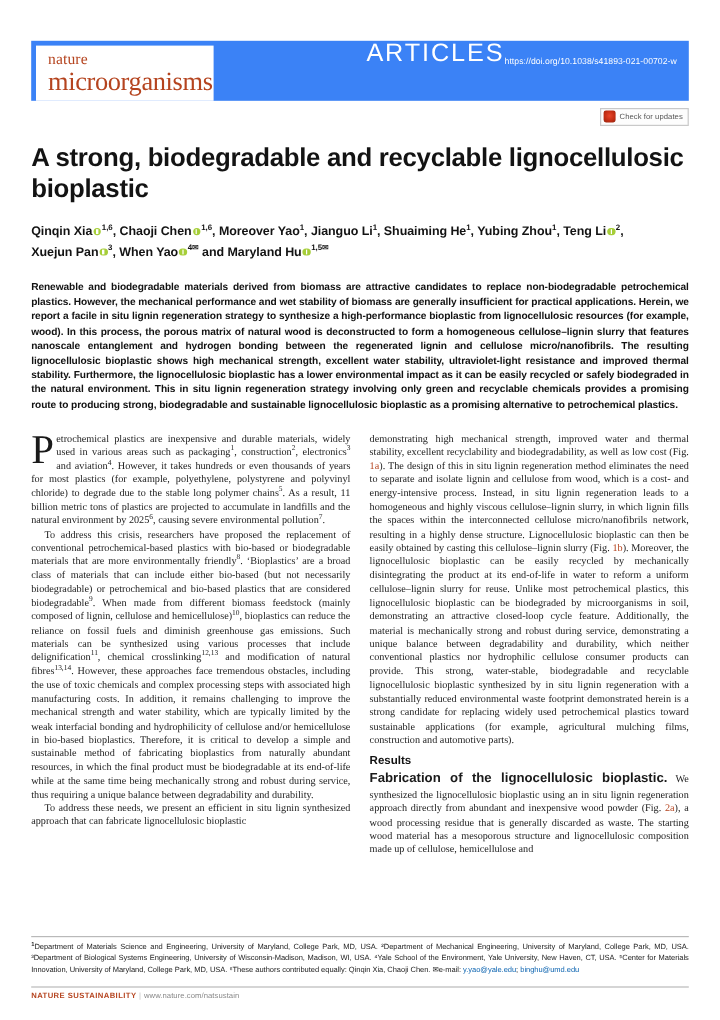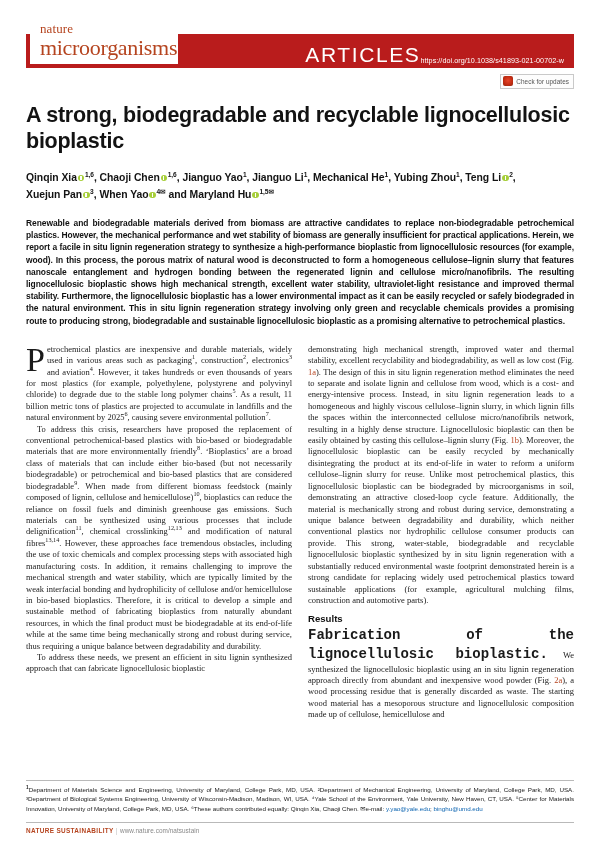--- a/index.html
+++ b/index.html
@@ -20,24 +20,24 @@
     position: absolute;
     left: 0; top: 0;
     width: 600px;
     height: 850px;
     padding: 34px 26px 0 26px;
   }
 
   
   .masthead {
     position: relative;
-    height: 34px;
-    background: #b91c1c;
-    display: flex;
-    align-items: flex-end;
+    height: 50px;
+    background: #3b82f6;
+    display: flex;
+    align-items: flex-start;
     justify-content: space-between;
   }
   .logo-box {
     background: #ffffff;
     margin: 4px 0 4px 4px;
     padding: 4px 10px 5px 10px;
     width: 148px;
     display: flex;
     flex-direction: column;
     justify-content: center;
@@ -197,23 +197,23 @@
   .figlink { color: #b5441f; }
   h2.section {
     font-family: "Liberation Sans", sans-serif;
     font-size: 9.6px;
     font-weight: bold;
     margin: 7px 0 1px 0;
     line-height: 1.2;
     color: #111;
   }
   .run-in {
-    font-family: Liberation Mono, monospace;
-    font-weight: bold;
-    font-size: 14px;
+    font-family: Liberation Sans, sans-serif;
+    font-weight: bold;
+    font-size: 11px;
   }
 
   
   .footer {
     position: absolute;
     left: 26px;
     right: 26px;
     bottom: 16px;
   }
   .aff-rule {
@@ -269,23 +269,23 @@
       <span class="txt">Check for updates</span>
     </div>
   </div>
 
   <div class="title">A strong, biodegradable and recyclable lignocellulosic bioplastic</div>
 
   <div class="authors">
     <span>
       <span><span>Qinqin Xia</span><span class="orcid"></span><sup>1,6</sup></span>,
       <span><span>Chaoji Chen</span><span class="orcid"></span><sup>1,6</sup></span>,
-      <span><span>Jianguo Yao</span><sup>1</sup></span>,
+      <span><span>Moreover Yao</span><sup>1</sup></span>,
       <span><span>Jianguo Li</span><sup>1</sup></span>,
-      <span><span>Mechanical He</span><sup>1</sup></span>,
+      <span><span>Shuaiming He</span><sup>1</sup></span>,
       <span><span>Yubing Zhou</span><sup>1</sup></span>,
       <span><span>Teng Li</span><span class="orcid"></span><sup>2</sup></span>,
     </span>
     <br>
     <span>
       <span><span>Xuejun Pan</span><span class="orcid"></span><sup>3</sup></span>,
       <span><span>When Yao</span><span class="orcid"></span><sup>4</sup><span class="envelope">✉</span></span>
       <span><span>and Maryland Hu</span><span class="orcid"></span><sup>1,5</sup><span class="envelope">✉</span></span>
     </span>
   </div>

